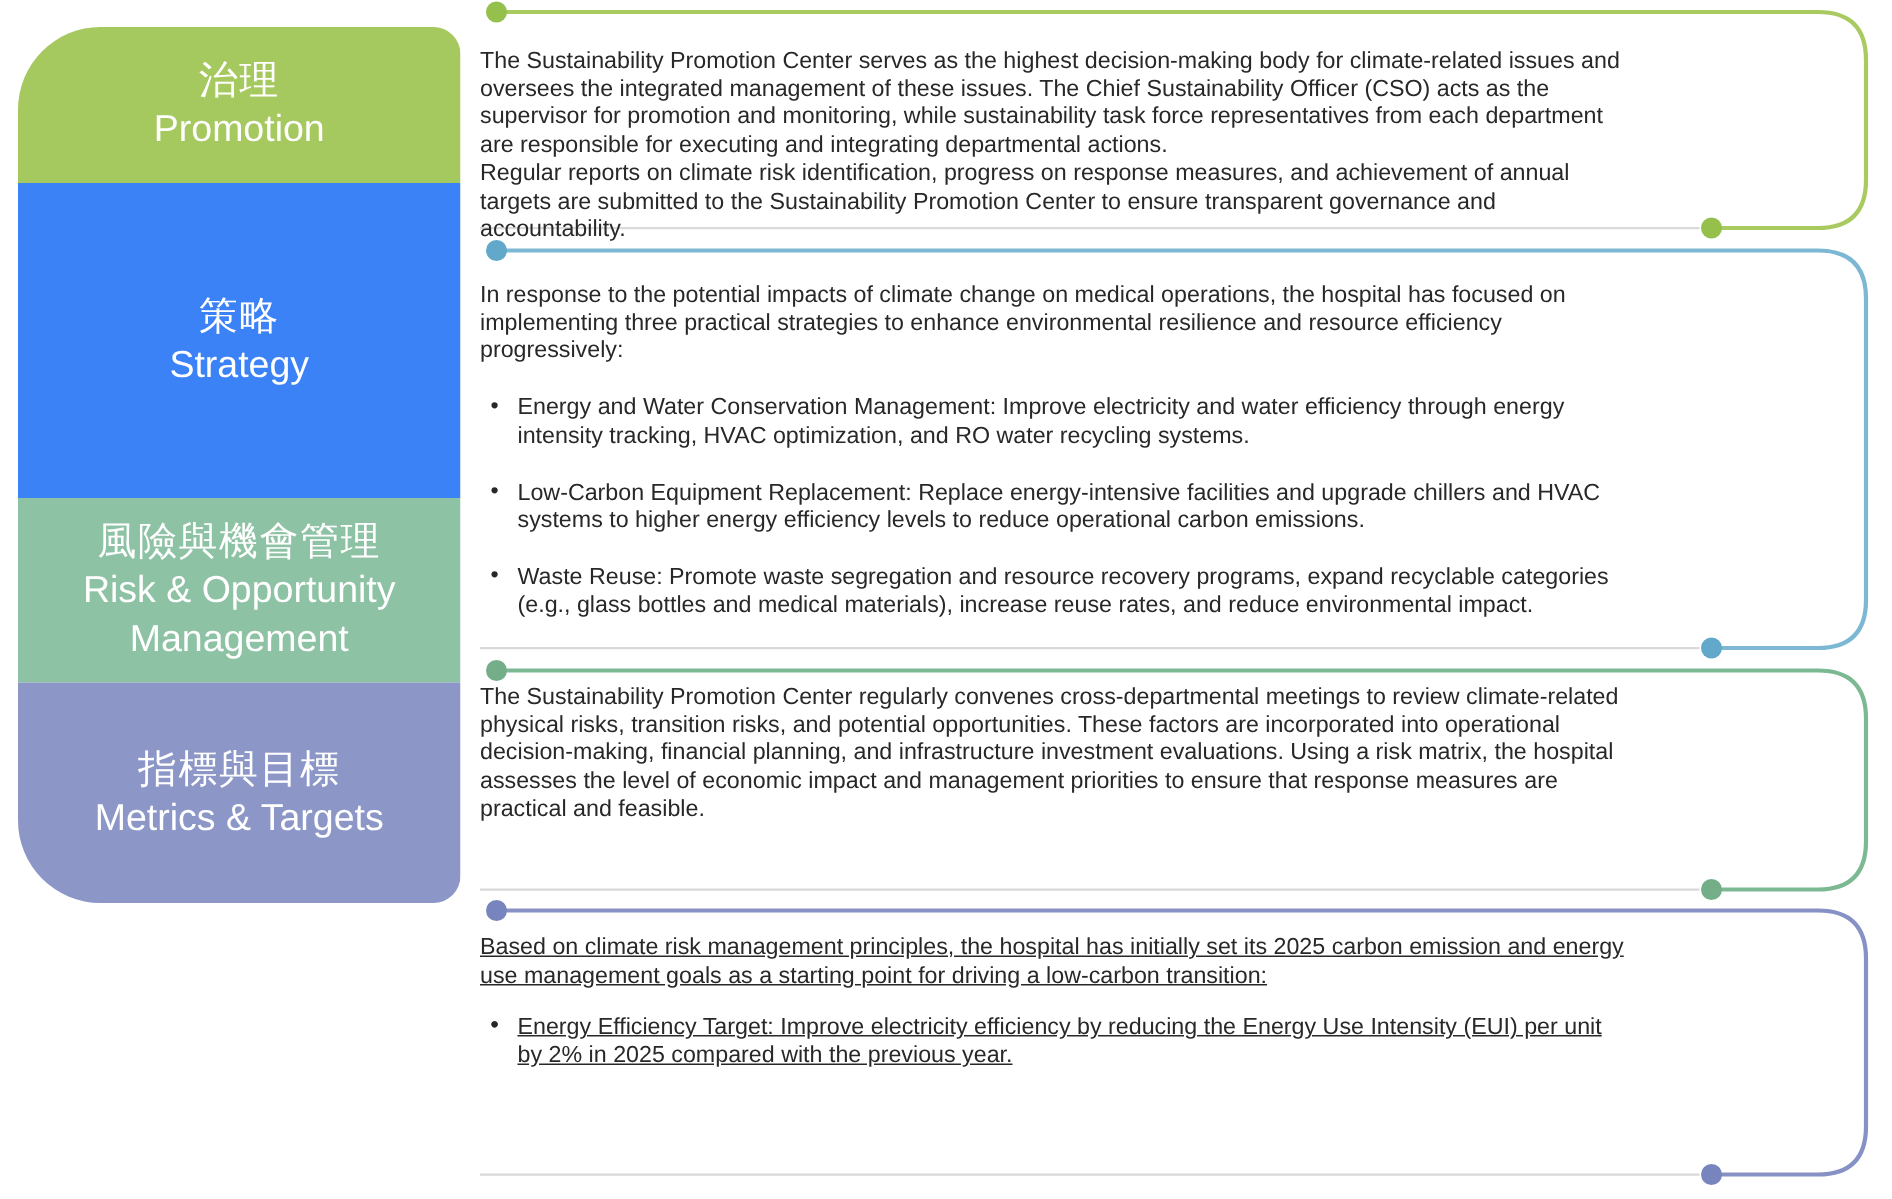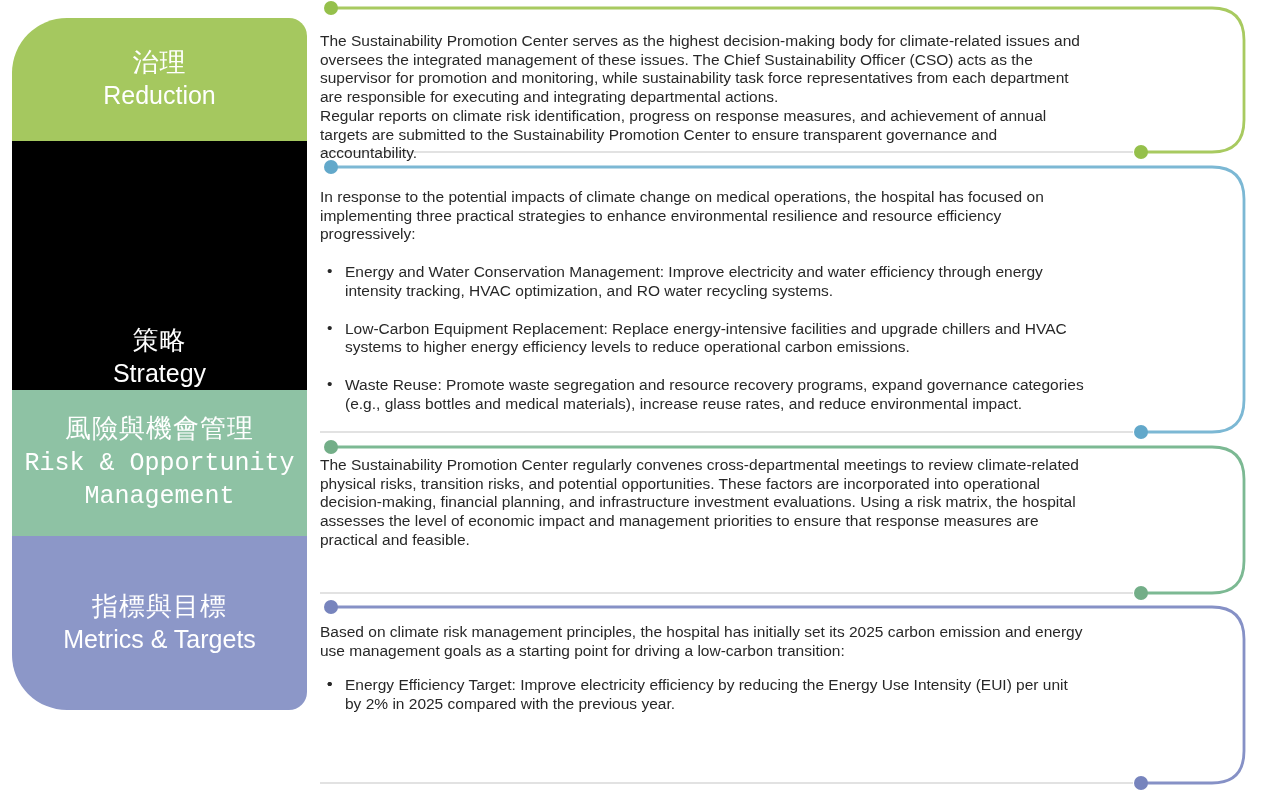--- a/index.html
+++ b/index.html
@@ -5,21 +5,21 @@
   html,body{margin:0;padding:0;background:#ffffff;}
   .canvas{
     position:relative;
     width:1261px;height:799px;
     background:#ffffff;
     font-family:"Liberation Sans","DejaVu Sans",sans-serif;
     overflow:hidden;
   }
   
   .side-col{
-    position:absolute;left:12px;top:18px;width:295px;height:692px;
+    position:absolute;left:12px;top:18px;width:295px;height:584px;
     border-radius:55px 18px 18px 55px;
     overflow:hidden;
     display:flex;flex-direction:column;
   }
   .side-label{
     display:flex;flex-direction:column;align-items:center;justify-content:center;
     text-align:center;color:#ffffff;
   }
   .side-label .zh{
     font-size:26px;line-height:33px;letter-spacing:1px;
@@ -34,43 +34,43 @@
   
   .connectors{position:absolute;left:0;top:0;width:1261px;height:799px;}
   
   .panel-text{
     position:absolute;left:320px;width:925px;
     color:#282828;font-size:15.5px;line-height:18.7px;
   }
   .pt-governance{top:32px;}
   .pt-strategy{top:188px;}
   .pt-risk{top:456px;}
-  .pt-metrics{top:623px;}
+  .pt-metrics{top:623px;text-decoration:underline;}
   .block{white-space:pre-line;}
   .pt-strategy .block{margin-bottom:19px;}
   .pt-metrics .block{margin-bottom:16px;}
   .block:last-child{margin-bottom:0;}
   .bullet{position:relative;padding-left:25px;}
   .bullet .marker{position:absolute;left:7px;top:-1px;}
 </style>
 </head>
 <body>
 
 <div class="canvas">
 
   <div class="side-col">
     <div class="side-label lbl-governance" style="background: rgb(165, 200, 95);">
       <div class="zh">治理</div>
-      <div class="en">Reduction</div>
+      <div class="en">Promotion</div>
     </div>
-    <div class="side-label lbl-strategy" style="background: #000000; justify-content: flex-end;">
+    <div class="side-label lbl-strategy" style="background: #3b82f6;">
       <div class="zh">策略</div>
       <div class="en">Strategy</div>
     </div>
-    <div class="side-label lbl-risk" style="background: rgb(142, 194, 164); font-family: Liberation Mono, monospace;">
+    <div class="side-label lbl-risk" style="background: rgb(142, 194, 164);">
       <div class="zh">風險與機會管理</div>
       <div class="en">Risk &amp; Opportunity
 Management</div>
     </div>
     <div class="side-label lbl-metrics" style="background: rgb(140, 151, 200);">
       <div class="zh">指標與目標</div>
       <div class="en">Metrics &amp; Targets</div>
     </div>
   </div>
 
@@ -107,21 +107,21 @@
 accountability.</div>
     </div>
   <div class="panel-text pt-strategy">
       <div class="block p">In response to the potential impacts of climate change on medical operations, the hospital has focused on
 implementing three practical strategies to enhance environmental resilience and resource efficiency
 progressively:</div>
       <div class="block bullet"><span class="marker">•</span><span>Energy and Water Conservation Management: Improve electricity and water efficiency through energy
 intensity tracking, HVAC optimization, and RO water recycling systems.</span></div>
       <div class="block bullet"><span class="marker">•</span><span>Low-Carbon Equipment Replacement: Replace energy-intensive facilities and upgrade chillers and HVAC
 systems to higher energy efficiency levels to reduce operational carbon emissions.</span></div>
-      <div class="block bullet"><span class="marker">•</span><span>Waste Reuse: Promote waste segregation and resource recovery programs, expand governance categories
+      <div class="block bullet"><span class="marker">•</span><span>Waste Reuse: Promote waste segregation and resource recovery programs, expand recyclable categories
 (e.g., glass bottles and medical materials), increase reuse rates, and reduce environmental impact.</span></div>
     </div>
   <div class="panel-text pt-risk">
       <div class="block p">The Sustainability Promotion Center regularly convenes cross-departmental meetings to review climate-related
 physical risks, transition risks, and potential opportunities. These factors are incorporated into operational
 decision-making, financial planning, and infrastructure investment evaluations. Using a risk matrix, the hospital
 assesses the level of economic impact and management priorities to ensure that response measures are
 practical and feasible.</div>
     </div>
   <div class="panel-text pt-metrics">

